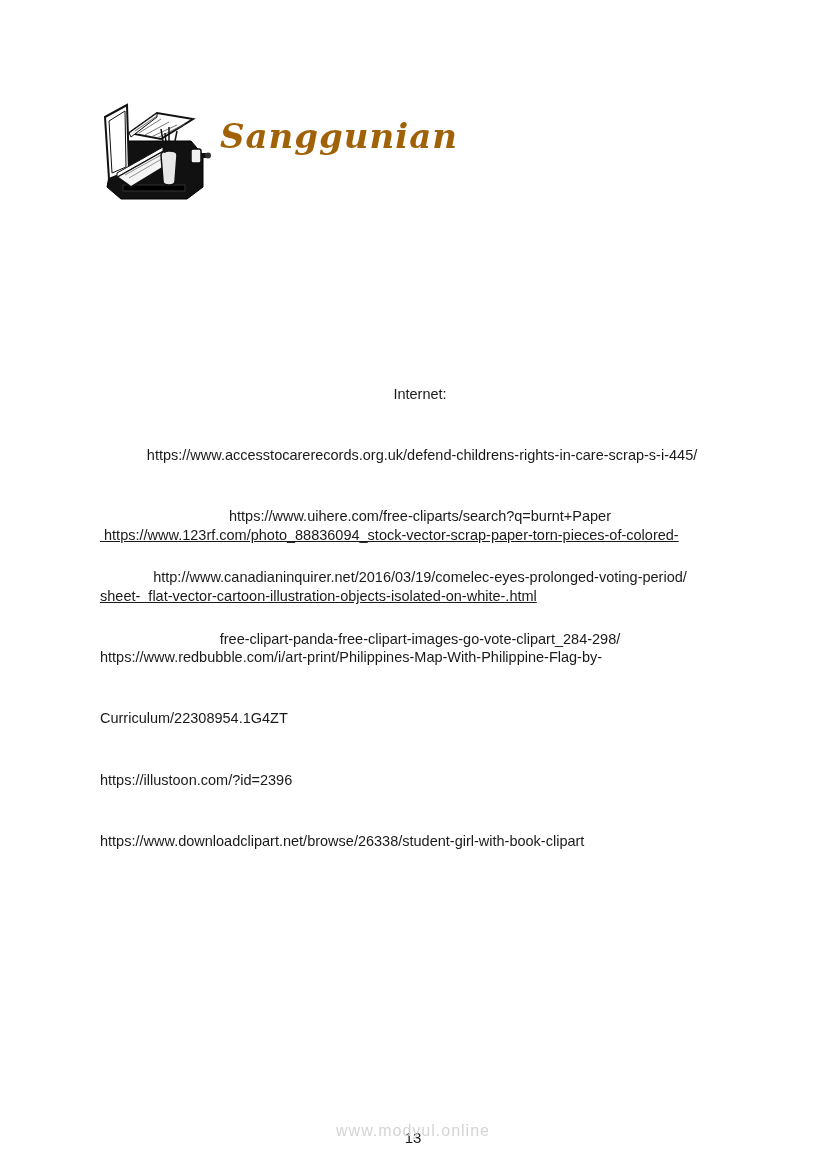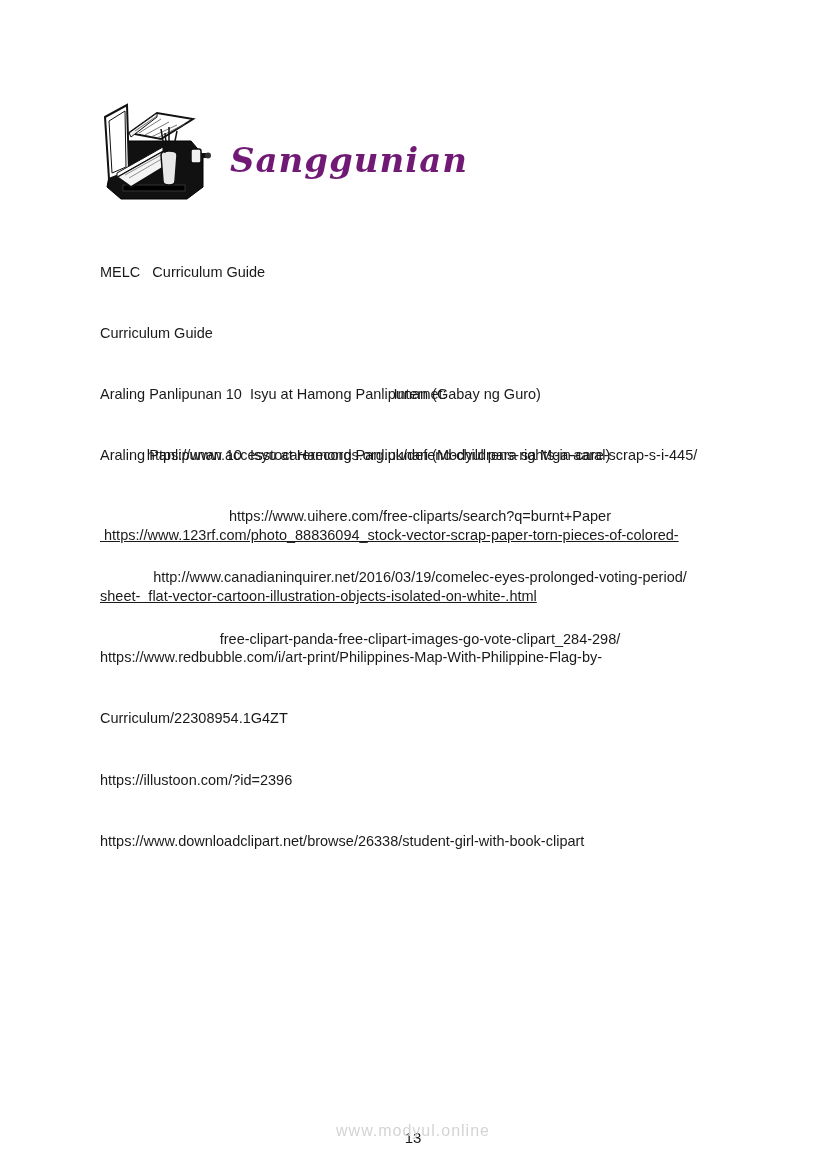--- a/index.html
+++ b/index.html
@@ -16,29 +16,28 @@
   .logo-wrap {
     position: absolute;
     left: 99px;
     top: 93px;
     width: 112px;
     height: 112px;
   }
   .brand-title {
     position: absolute;
     left: 220px;
-    top: 140px;
+    top: 116px;
     font-family: "DejaVu Serif", serif;
     font-weight: bold;
     font-style: italic;
     font-size: 34px;
     letter-spacing: 1px;
-    color: #701a75;
+    color: #a16207;
     white-space: nowrap;
-    margin-left: 10px;
   }
   .textblock {
     position: absolute;
     left: 100px;
     width: 640px;
     font-size: 14.5px;
     line-height: 20.4px;
     white-space: pre-wrap;
     color: #1a1a1a;
   }
@@ -94,26 +93,20 @@
       <path d="M66 60 L62 36 M70 58 L70 34 M74 58 L78 38 M68 59 L66 40" stroke="#111111" stroke-width="1.5" fill="none"></path>
 
       <rect x="92" y="56" width="10" height="14" rx="2" fill="#f0f0f0" stroke="#111111" stroke-width="1.5"></rect>
       <rect x="102" y="60" width="6" height="5" fill="#111111"></rect>
       <circle cx="109" cy="62.5" r="3" fill="#333333"></circle>
     </svg>
   </div>
 
   <div class="brand-title">Sanggunian</div>
 
-  <div class="textblock tb-print">
-    <div class="line">MELC   Curriculum Guide</div>
-    <div class="line">Curriculum Guide</div>
-    <div class="line">Araling Panlipunan 10  Isyu at Hamong Panlipunan (Gabay ng Guro)</div>
-    <div class="line">Araling Panlipunan 10  Isyu at Hamong Panlipunan (Modyul para sa Mga-aaral)</div>
-  </div>
 
   <div class="textblock tb-net-a">
     <div class="line">Internet:</div>
     <div class="line"> https://www.accesstocarerecords.org.uk/defend-childrens-rights-in-care-scrap-s-i-445/</div>
     <div class="line">https://www.uihere.com/free-cliparts/search?q=burnt+Paper</div>
     <div class="line">http://www.canadianinquirer.net/2016/03/19/comelec-eyes-prolonged-voting-period/</div>
     <div class="line">free-clipart-panda-free-clipart-images-go-vote-clipart_284-298/</div>
   </div>
 
   <div class="textblock tb-net-b">

